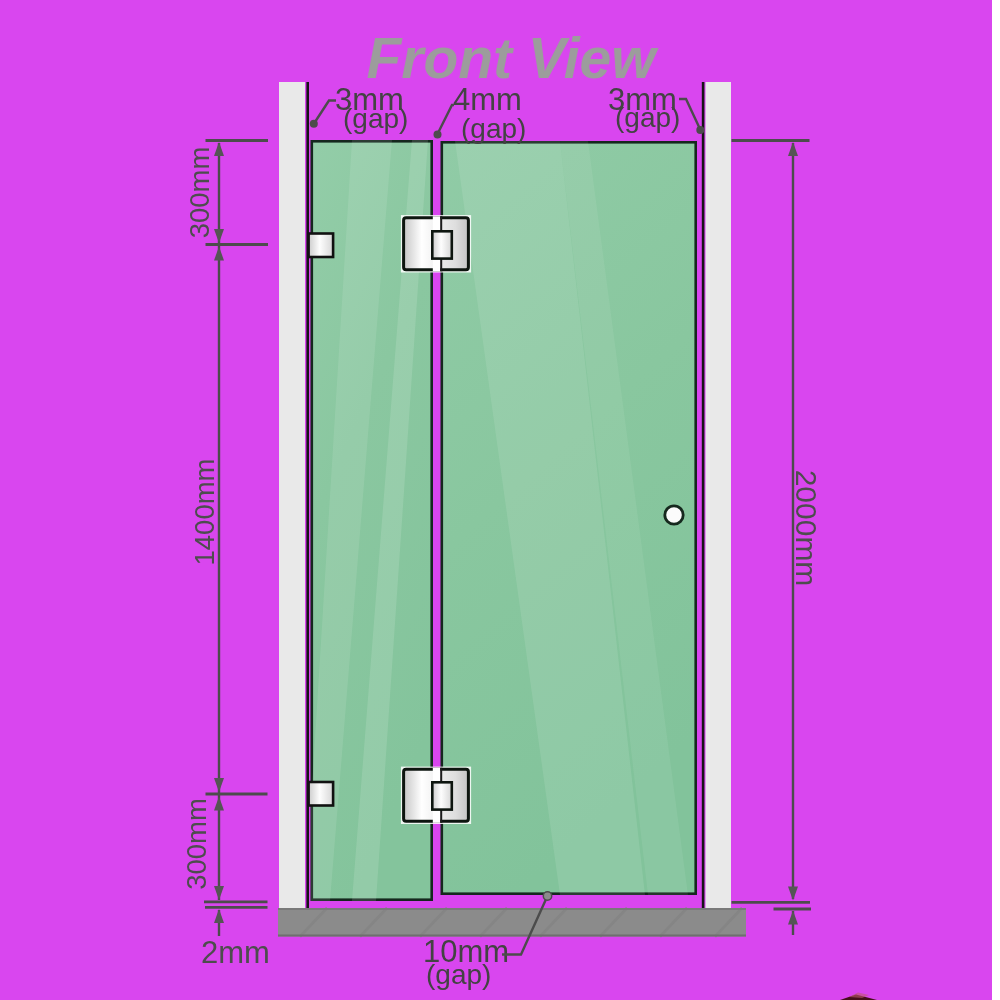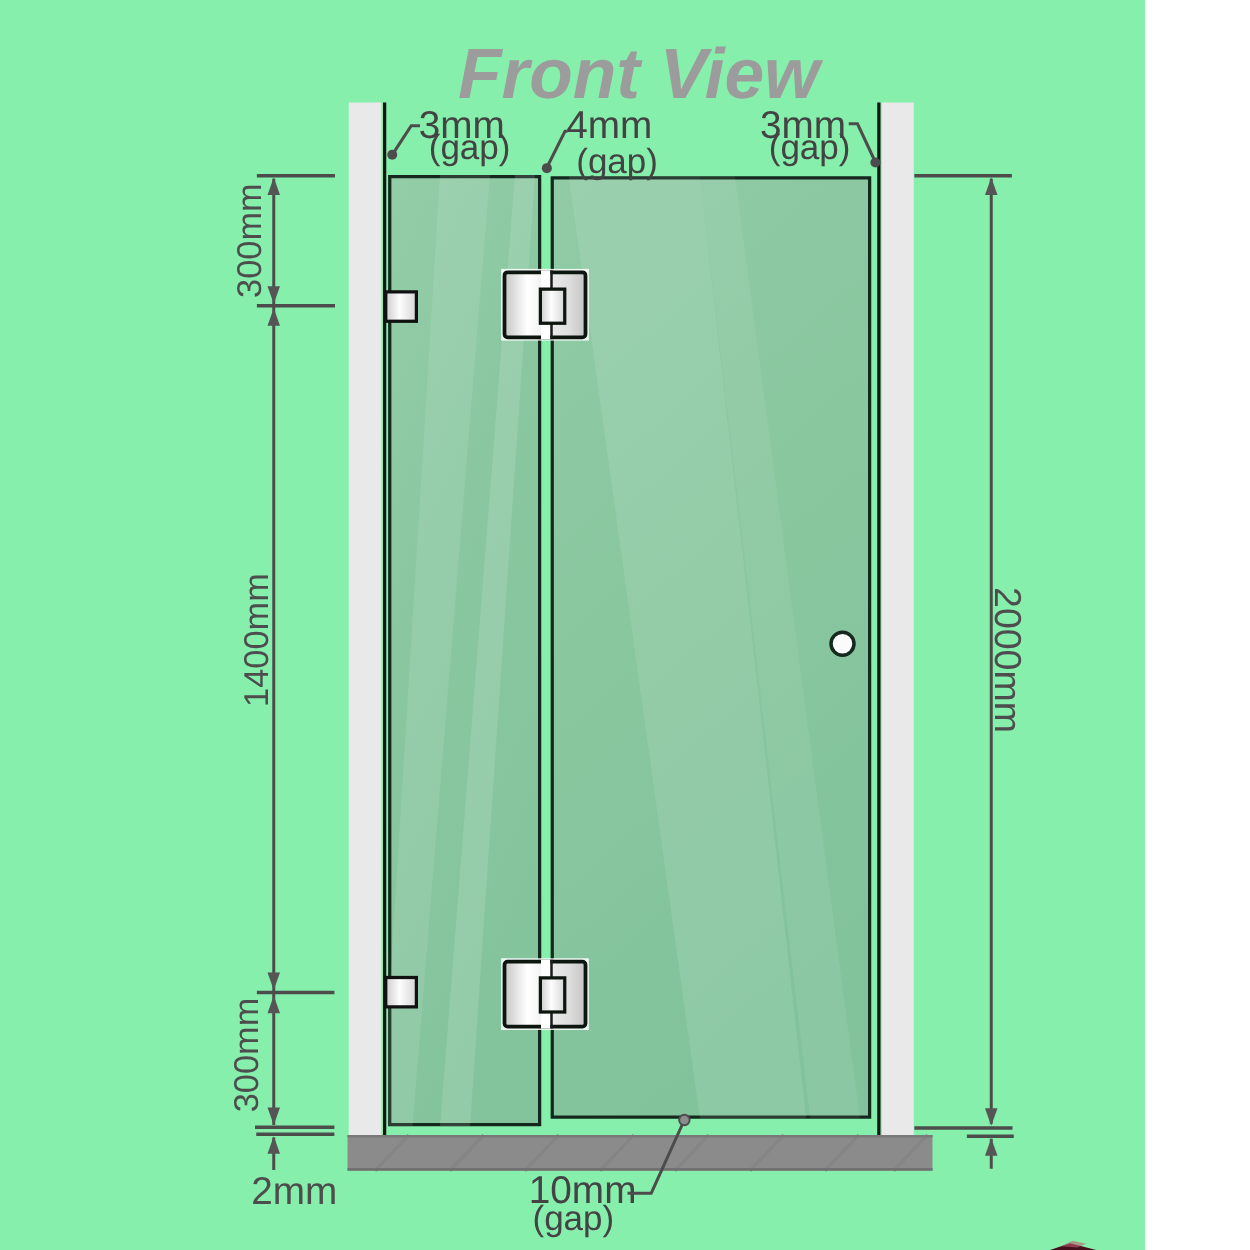--- a/index.html
+++ b/index.html
@@ -1,16 +1,16 @@
 <!DOCTYPE html>
 <html><head>
 <meta charset="utf-8">
 <style>
   html,body{margin:0;padding:0;background:#ffffff;}
-  #stage{position:relative;width:916px;height:1000px;background:#86efac;overflow:hidden;
+  #stage{position:relative;width:992px;height:1000px;background:#d946ef;overflow:hidden;
          font-family:"Liberation Sans", sans-serif;}
   svg{position:absolute;left:0;top:0;}
   text{font-family:"Liberation Sans", sans-serif;}
 </style>
 </head>
 <body>
 <div id="stage">
 <svg width="1000" height="1000" viewBox="0 0 1000 1000">
   <defs>
     <linearGradient id="silver" x1="0" y1="0" x2="1" y2="0">

